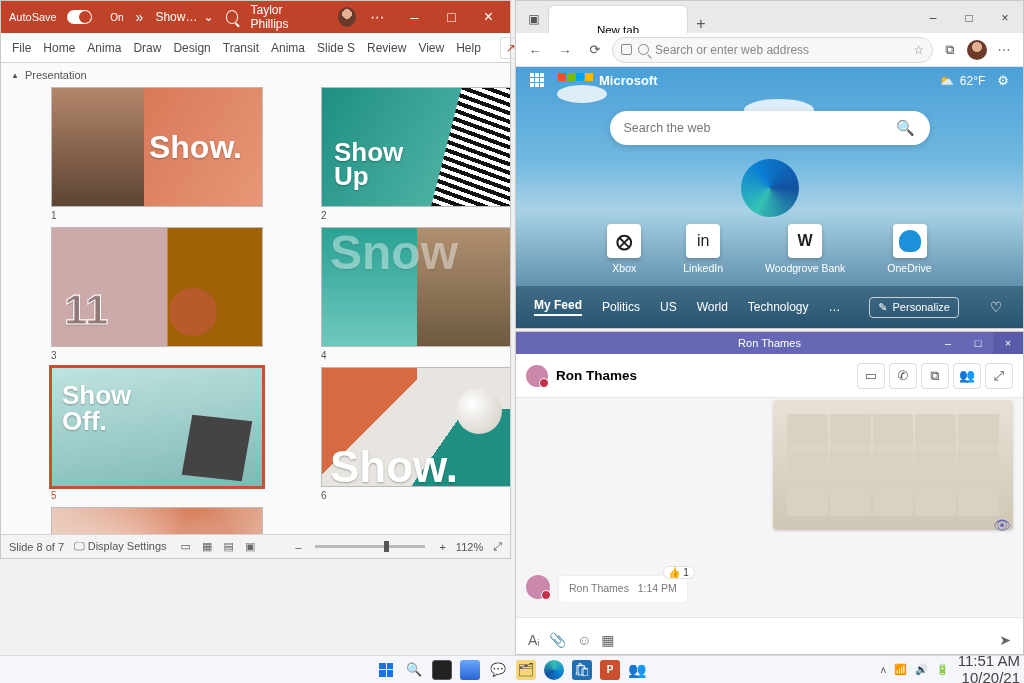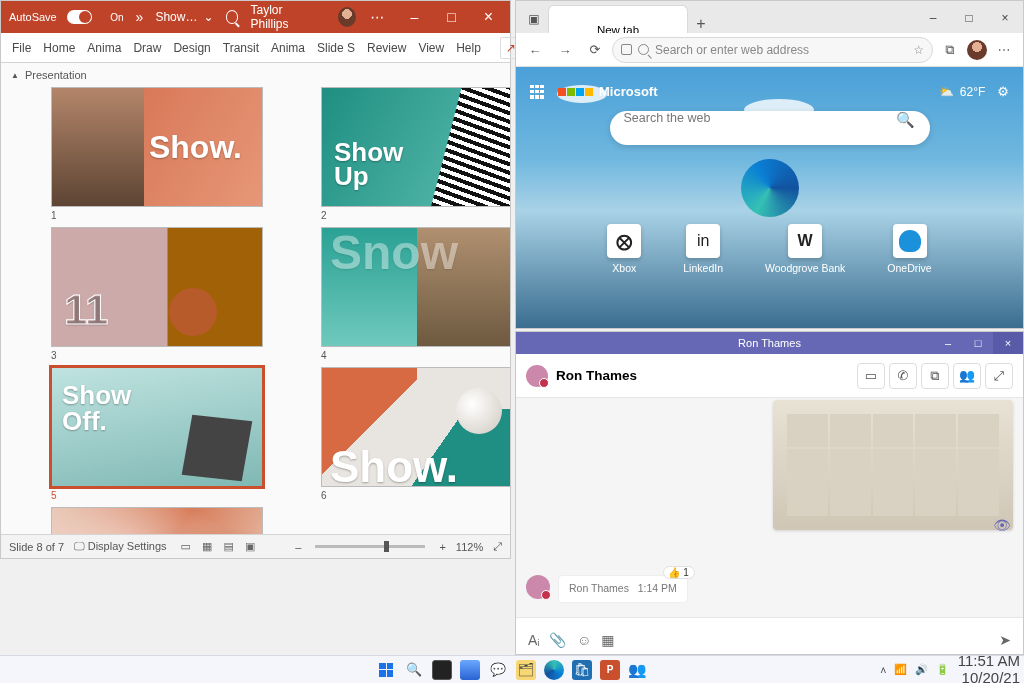--- a/index.html
+++ b/index.html
@@ -147,32 +147,32 @@
   .addr .mag::after{content:"";position:absolute;right:-4px;bottom:-3px;width:5px;height:1.4px;background:#888;transform:rotate(45deg);}
 
   .edge-content {
     flex:1; position:relative; overflow:hidden;
     background: linear-gradient(#4aa0d8 0%, #6fb7df 35%, #a9d2e6 55%, #3a6d8f 100%);
   }
   .cloud { position:absolute; border-radius:50%; background:rgba(255,255,255,.8); }
   .c1 { width:50px; height:18px; left:8%; top:18px;}
   .c2 { width:70px; height:22px; left:45%; top:32px;}
   .edge-topbar {
-    position:absolute; top:6px; left:0; right:0; display:flex; align-items:center; padding:0 14px; color:#fff; font-size:13px;margin-top:11px;
+    position:absolute; top:6px; left:0; right:0; display:flex; padding:0 14px; color:#fff; font-size:13px;
   }
   .grid-dots { width:14px; height:14px; display:grid; grid-template:repeat(3,1fr)/repeat(3,1fr); gap:1.5px; }
   .grid-dots span{ background:#fff; }
   .ms-logo { display:flex; margin-left:14px; gap:1px; }
   .ms-logo div{ width:8px; height:8px; }
   .ms-logo .a{background:#f25022}.ms-logo .b{background:#7fba00}.ms-logo .c{background:#00a4ef}.ms-logo .d{background:#ffb900}
   .weather { margin-left:auto; display:flex; align-items:center; gap:6px; font-size:12px; }
   .searchweb {
     position:absolute; top:44px; left:50%; transform:translateX(-50%);
     width:320px; height:34px; background:#fff; border-radius:18px;
-    display:flex; align-items:flex-start; padding:0 14px; font-size:12.5px; color:#777;
+    display:flex; align-items:center; padding:0 14px; font-size:12.5px; color:#777;
     box-shadow:0 2px 6px rgba(0,0,0,.15);
   }
   .searchweb .mag2{ margin-left:auto; color:#0a66c2; font-size:15px;}
 
   .edge-logo3d {
     position:absolute; top:92px; left:50%; transform:translateX(-50%);
     width:58px; height:58px; border-radius:50%;
     background: conic-gradient(from 210deg,#35c1b4,#0a7fd4,#1252a0,#35c1b4);
   }
   .quicklinks {
@@ -474,20 +474,33 @@
       <div class="ql">
         <div class="tile wg">W</div>
         <span>Woodgrove Bank</span>
       </div>
       <div class="ql">
         <div class="tile od"></div>
         <span>OneDrive</span>
       </div>
     </div>
 
+    <div class="nav-strip">
+      <span class="item active">My Feed</span>
+      <span class="item">Politics</span>
+      <span class="item">US</span>
+      <span class="item">World</span>
+      <span class="item">Technology</span>
+      <span class="item">…</span>
+      <div class="personalize">
+        <span>✎</span>
+        <span>Personalize</span>
+      </div>
+      <span class="bell">♡</span>
+    </div>
   </div>
 </div>
 
 <div class="teams">
   <div class="teams-title">
     <span>Ron Thames</span>
     <div class="teams-winbtns">
       <div>–</div>
       <div>□</div>
       <div class="close">×</div>

